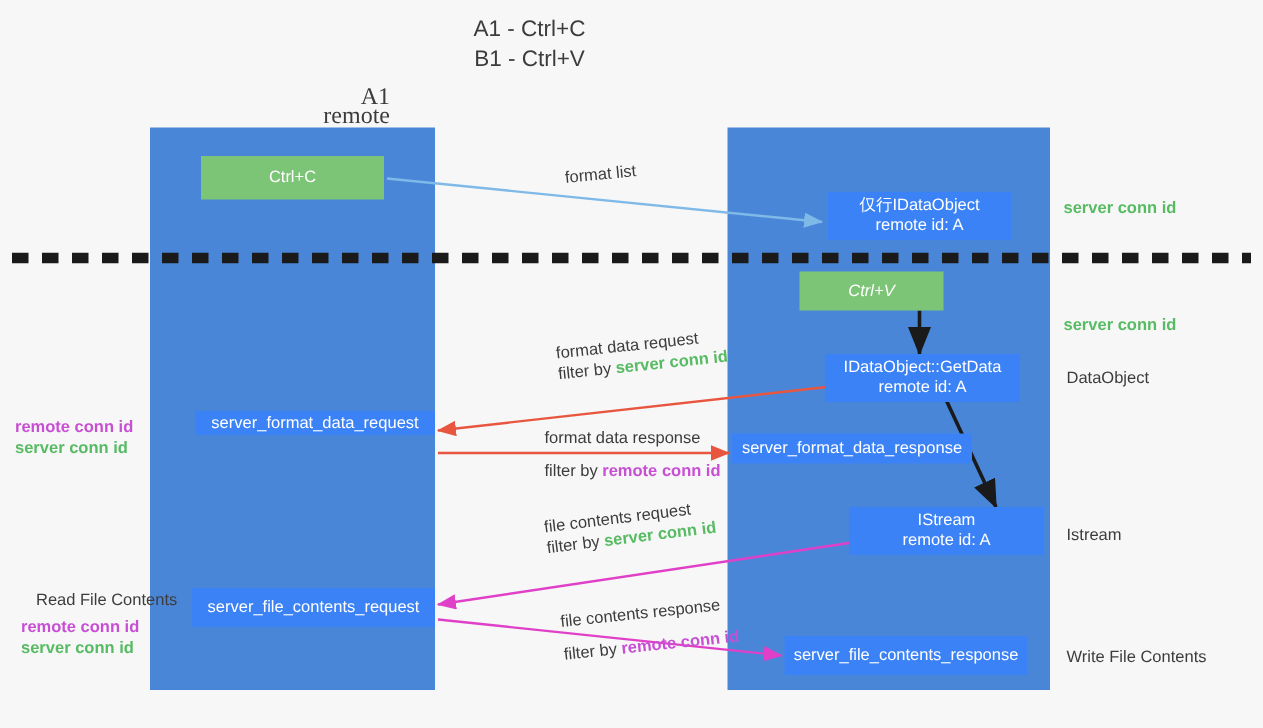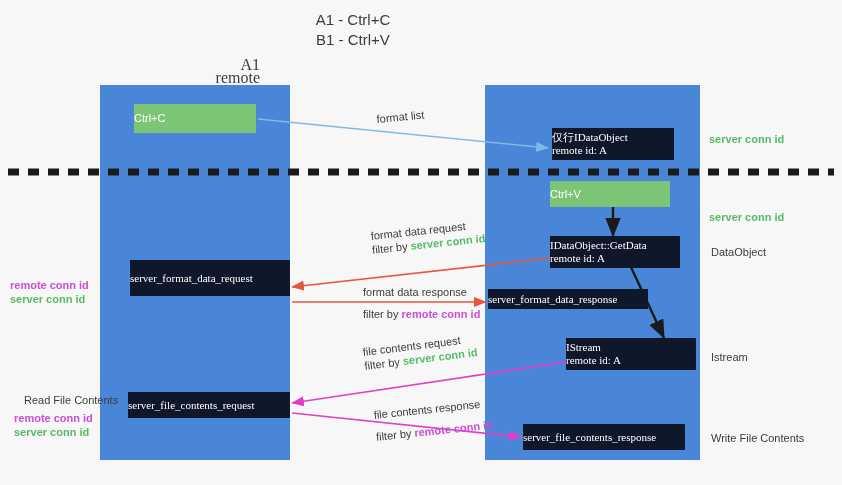--- a/index.html
+++ b/index.html
@@ -14,24 +14,24 @@
   .lane{position:absolute;background:#4a86d8;}
   .lane-head{position:absolute;text-align:right;color:#3c3c3c;font-size:16px;line-height:13px;font-family:Liberation Serif, serif;}
 
   .title{
     position:absolute;left:0;top:10px;width:706px;text-align:center;
     color:#3c3c3c;font-size:15px;line-height:20px;
   }
 
   .box{
     position:absolute;box-sizing:border-box;
-    display:flex;flex-direction:column;align-items:flex-start;justify-content:center;
+    display:flex;flex-direction:column;align-items:center;justify-content:center;
     color:#ffffff;font-size:11px;line-height:13px;text-align:center;
   }
-  .box.orange{background:#0f172a;font-family:Liberation Serif, serif;}
+  .box.orange{background:#3b82f6;}
   .box.green{background:#7cc576;}
 
   .lbl{position:absolute;color:#3c3c3c;font-size:11px;line-height:14px;white-space:nowrap;}
   .lbl.rot{transform-origin:left top;}
   .green-t{color:#57bb63;font-weight:bold;}
   .mag-t{color:#c84fd4;font-weight:bold;}
   .plain{color:#3c3c3c;}
 
   .side{position:absolute;font-size:11px;line-height:14px;white-space:nowrap;}
   .side.right{text-align:left;}
@@ -95,35 +95,35 @@
 
   <div class="box green" style="left:134px;top:104px;width:122px;height:29px;">
     <span>Ctrl+C</span>
   </div>
 
   <div class="box orange" style="left:552px;top:128px;width:122px;height:32px;">
     <span>仅行IDataObject</span>
     <span>remote id: A</span>
   </div>
 
-  <div class="box green" style="left:550px;top:181px;width:120px;height:26px;">
+  <div class="box green" style="left:533px;top:181px;width:96px;height:26px;font-style:italic;">
     <span>Ctrl+V</span>
   </div>
 
   <div class="box orange" style="left:550px;top:236px;width:130px;height:32px;">
     <span>IDataObject::GetData</span>
     <span>remote id: A</span>
   </div>
 
   <div class="box orange" style="left:566px;top:338px;width:130px;height:32px;">
     <span>IStream</span>
     <span>remote id: A</span>
   </div>
 
-  <div class="box orange" style="left:130px;top:260px;width:160px;height:36px;">
+  <div class="box orange" style="left:130px;top:274px;width:160px;height:16px;">
     <span>server_format_data_request</span>
   </div>
 
   <div class="box orange" style="left:488px;top:289px;width:160px;height:20px;">
     <span>server_format_data_response</span>
   </div>
 
   <div class="box orange" style="left:128px;top:392px;width:162px;height:26px;">
     <span>server_file_contents_request</span>
   </div>

